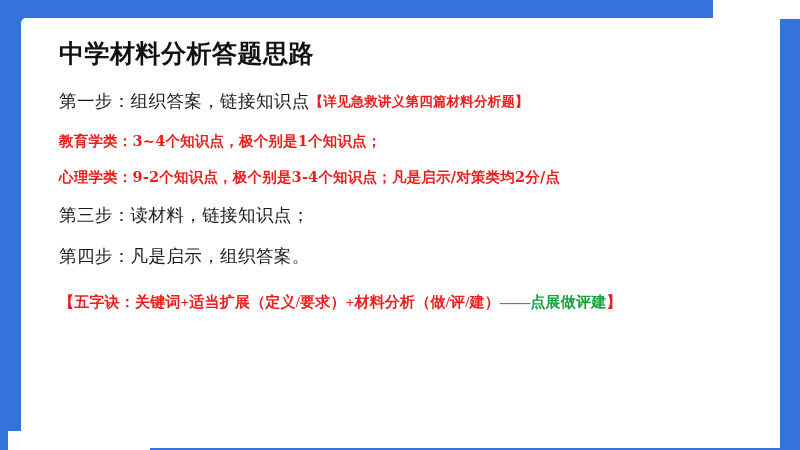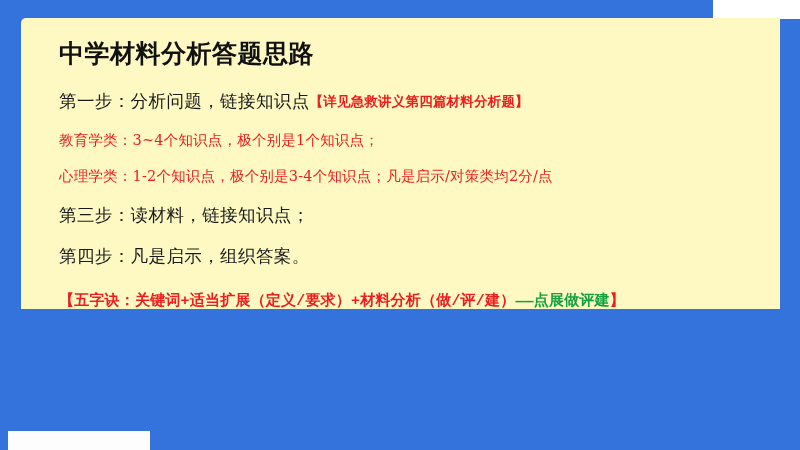--- a/index.html
+++ b/index.html
@@ -37,22 +37,22 @@
     width: 142px;
     height: 19px;
     background: #FDFDFD;
   }
   
   .card {
     position: absolute;
     left: 21px;
     top: 18px;
     width: 759px;
-    height: 291px;
-    background: #fef9c3;
+    height: 430px;
+    background: #ffffff;
     border-radius: 5px 0 0 0;
     box-sizing: border-box;
   }
   .content {
     position: absolute;
     left: 38px;
     top: 22px;
     right: 20px;
   }
   .title {
@@ -67,21 +67,21 @@
   .line {
     font-size: 17.5px;
     color: #1a1a1a;
     line-height: 1.2;
     margin: 0 0 20px 0;
     white-space: nowrap;
   }
   .line.red {
     color: #EE1C1C;
     font-size: 14.5px;
-    font-weight: normal;
+    font-weight: bold;
     font-family: "DejaVu Serif", "Liberation Serif", serif;
     margin: 0 0 19px 0;
     letter-spacing: 0.2px;
   }
   .line.step {
     letter-spacing: 0.4px;
   }
   .inline-red {
     color: #EE1C1C;
     font-size: 13.5px;
@@ -89,21 +89,21 @@
     font-family: Liberation Serif, serif;
     vertical-align: 1px;
     letter-spacing: 0.2px;
   }
   .line.final {
     margin-top: 26px;
     margin-bottom: 12px;
     font-size: 15px;
     color: #EE1C1C;
     font-weight: bold;
-    font-family: Liberation Mono, monospace;
+    font-family: Liberation Serif, serif;
     letter-spacing: 0.2px;
     white-space: nowrap;
   }
   .green {
     color: #12A13C;
   }
   .red {
     color: #EE1C1C;
   }
 </style>
@@ -113,26 +113,26 @@
 <div class="slide">
 
   <div class="notch-top-right"></div>
   <div class="notch-bottom-left"></div>
 
   <div class="card">
     <div class="content">
 
       <h1 class="title">中学材料分析答题思路</h1>
 
-      <p class="line step"><span>第一步：分析问题，链接知识点</span><span class="inline-red">【详见急救讲义第四篇材料分析题】</span></p>
+      <p class="line step"><span>第一步：组织答案，链接知识点</span><span class="inline-red">【详见急救讲义第四篇材料分析题】</span></p>
 
 
       <p class="line red">教育学类：3~4个知识点，极个别是1个知识点；</p>
 
-      <p class="line red">心理学类：1-2个知识点，极个别是3-4个知识点；凡是启示/对策类均2分/点</p>
+      <p class="line red">心理学类：9-2个知识点，极个别是3-4个知识点；凡是启示/对策类均2分/点</p>
 
       <p class="line step"><span>第三步：读材料，链接知识点；</span></p>
 
       <p class="line step"><span>第四步：凡是启示，组织答案。</span></p>
 
       <p class="line final"><span class="red">【五字诀：关键词+适当扩展（定义/要求）+材料分析（做/评/建）</span><span class="green">——点展做评建</span><span class="red">】</span></p>
 
     </div>
   </div>
 

